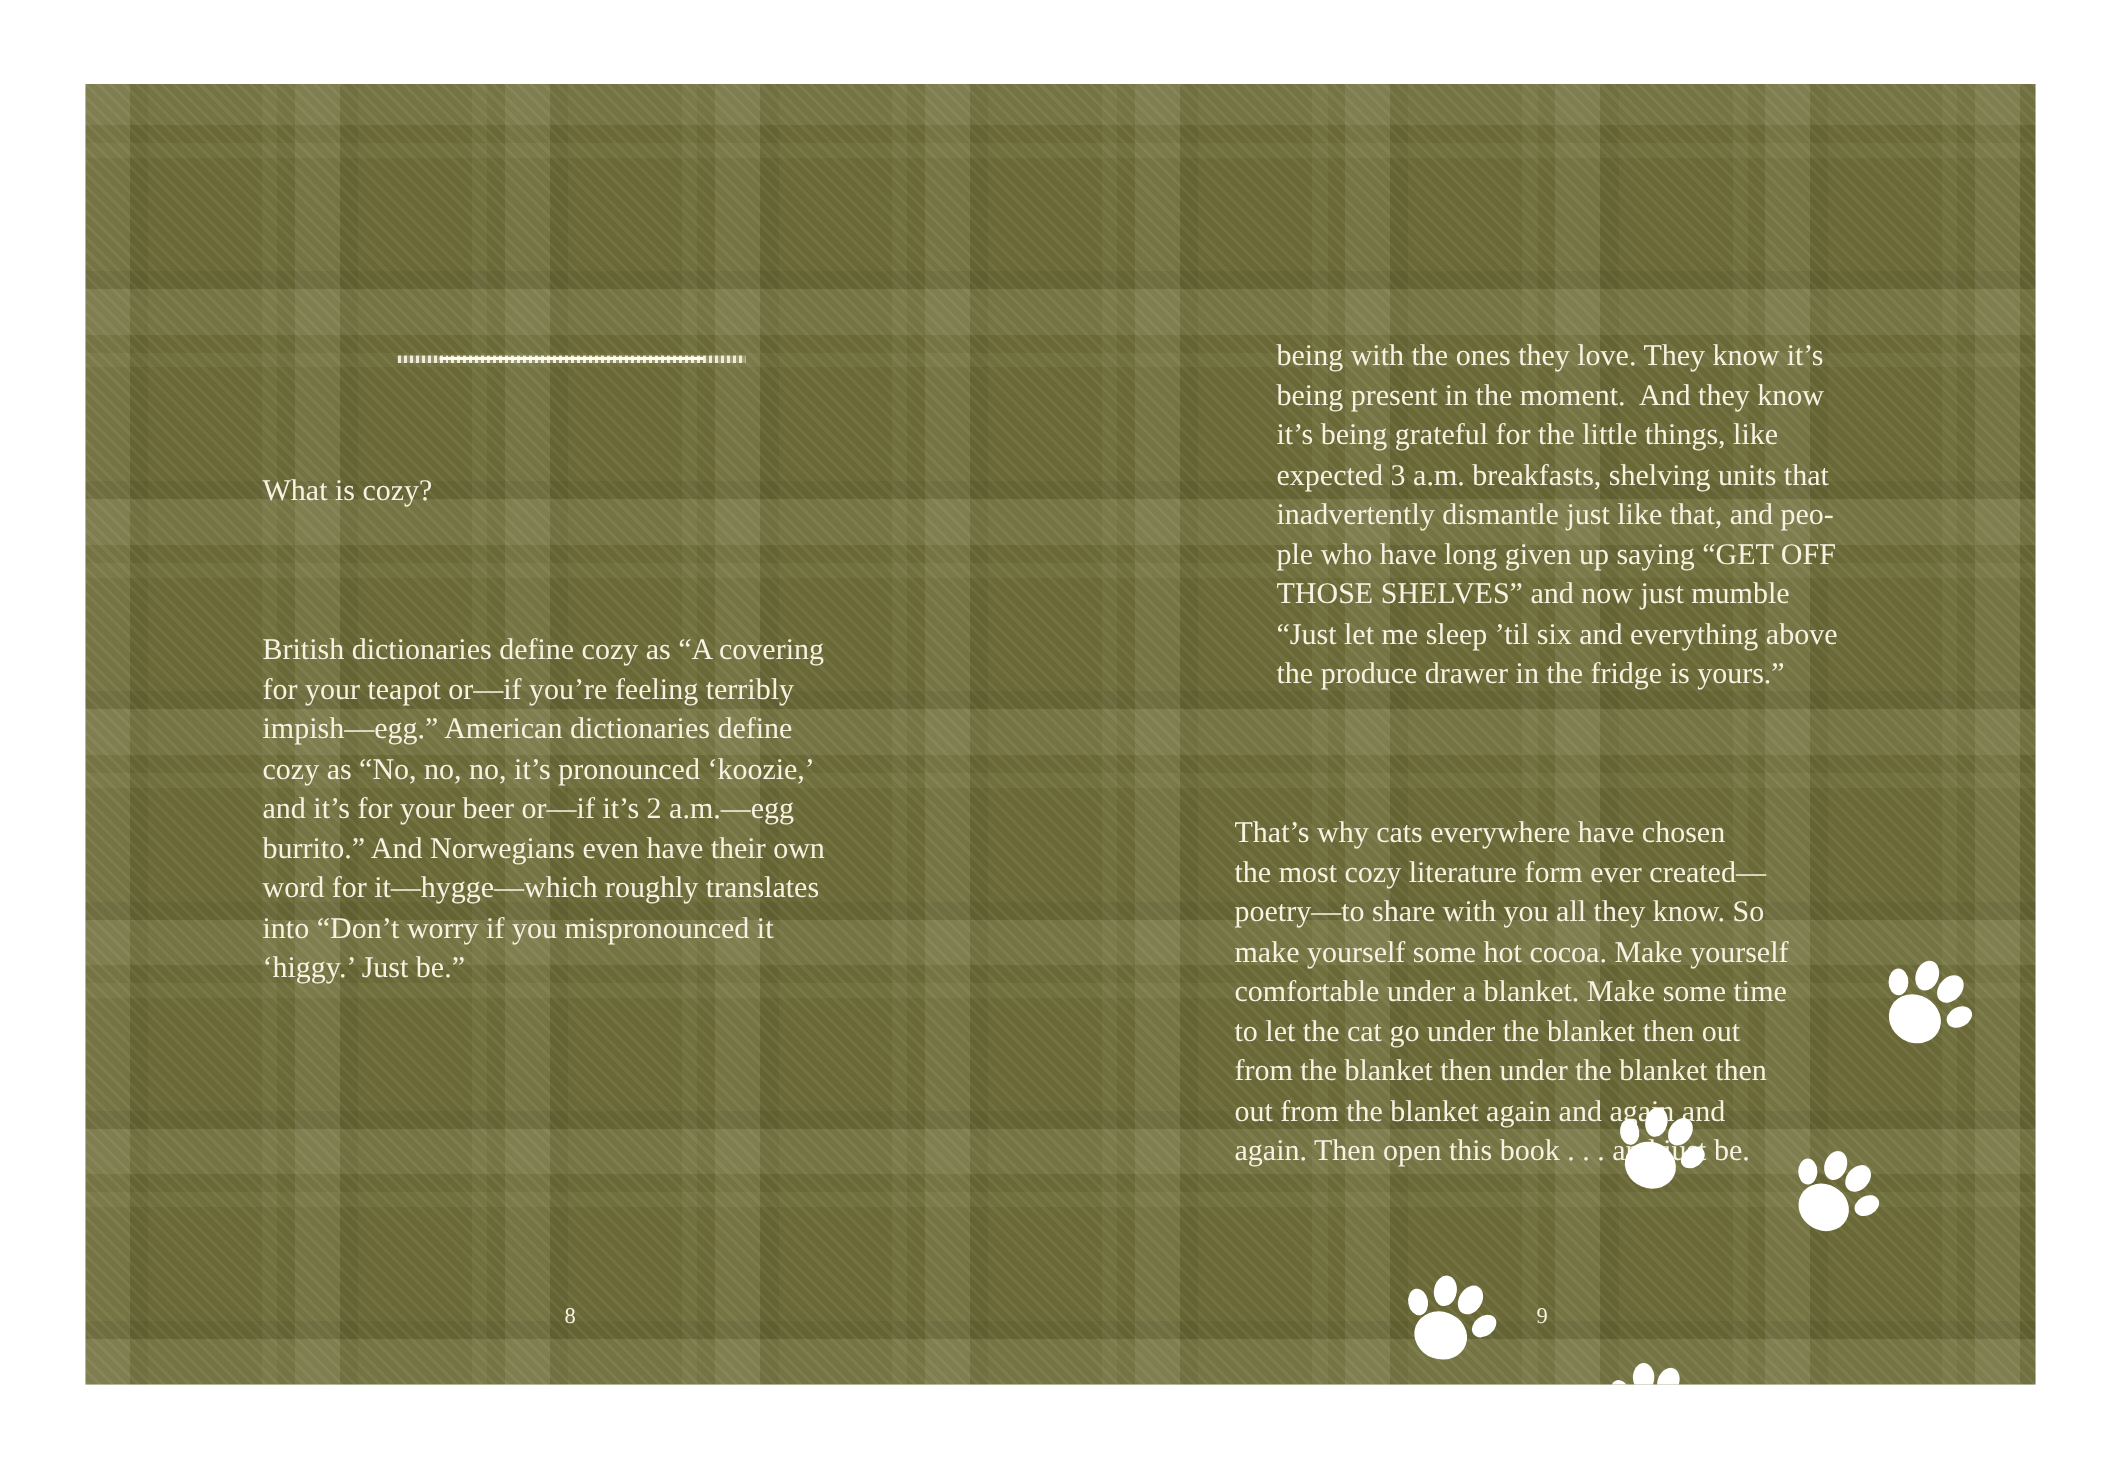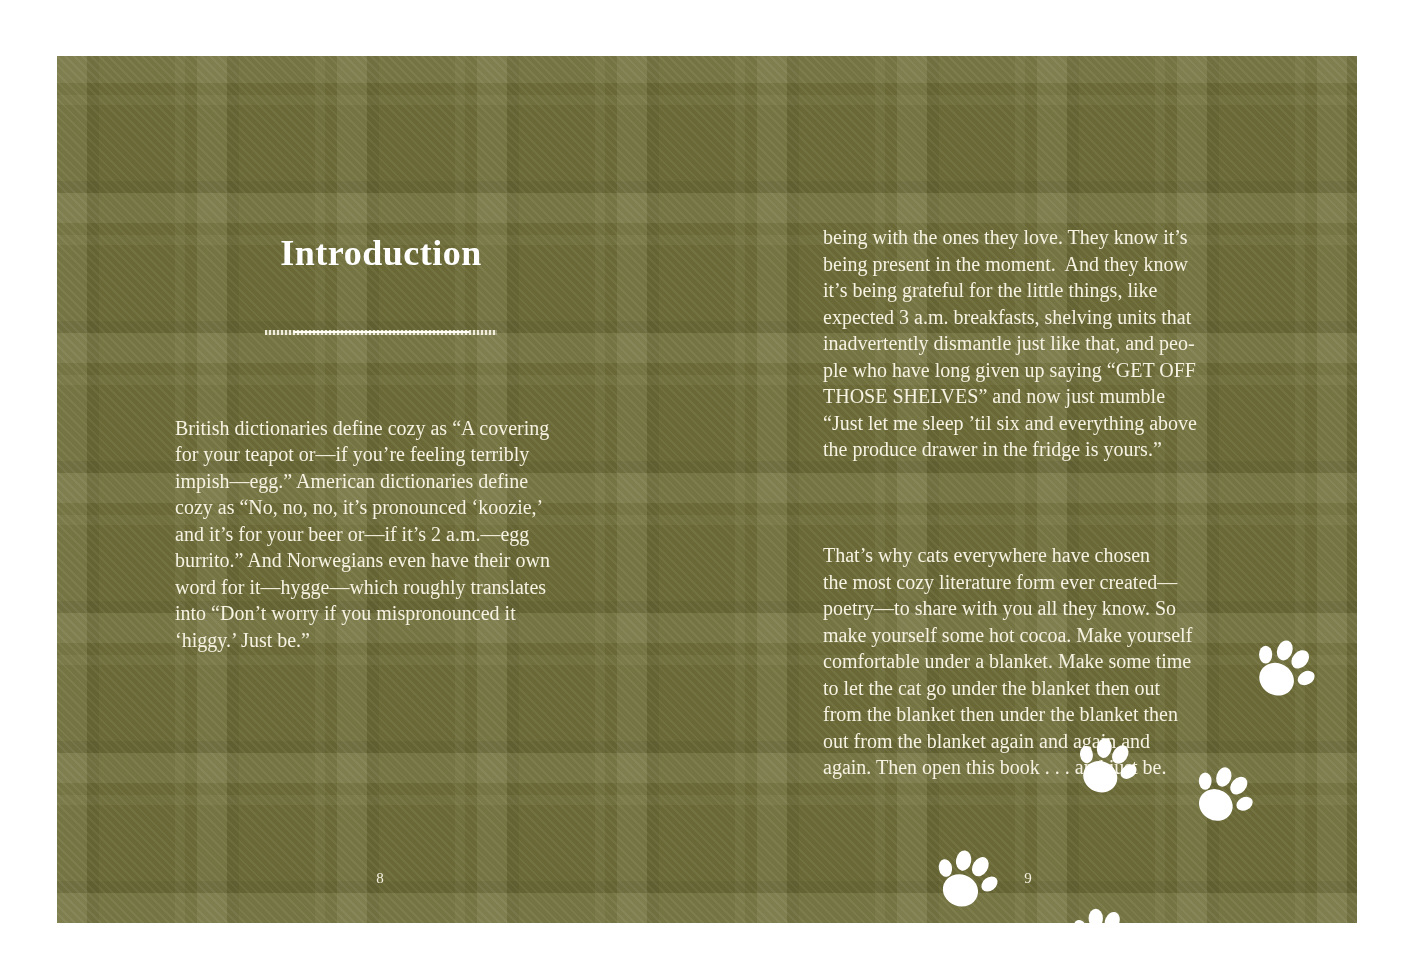--- a/index.html
+++ b/index.html
@@ -64,43 +64,43 @@
     position: relative;
   }
   .title-underline::after {
     content: "";
     position: absolute;
     left: 12%; right: 12%; top: 1px; height: 2px;
     background: #fdfcf5;
   }
   .col p { margin: 26.5px 0 0 0; }
   .col p.first { margin-top: 19px; }
-  .col-right p.first { margin-top: 0; }
+  .col-right p.first { margin-top: 0; margin-left: 28px; }
   .pagenum {
     position: absolute;
     font-size: 15px;
     line-height: 15px;
     color: #f6f3e3;
     width: 20px;
     text-align: center;
   }
   .pagenum-left  { left: 313px; top: 815px; }
   .pagenum-right { left: 961px; top: 815px; }
   .paw {
     position: absolute;
   }
 </style>
 </head>
 <body>
 
 <div class="spread" id="spread">
 
   <div class="col col-left">
-    <h1 class="book-title">Introduction</h1>
     <div class="title-underline"></div>
+    <p class="first">What is cozy?</p>
     <p>British dictionaries define cozy as “A covering
 for your teapot or—if you’re feeling terribly
 impish—egg.” American dictionaries define
 cozy as “No, no, no, it’s pronounced ‘koozie,’
 and it’s for your beer or—if it’s 2 a.m.—egg
 burrito.” And Norwegians even have their own
 word for it—hygge—which roughly translates
 into “Don’t worry if you mispronounced it
 ‘higgy.’ Just be.”</p>
     

